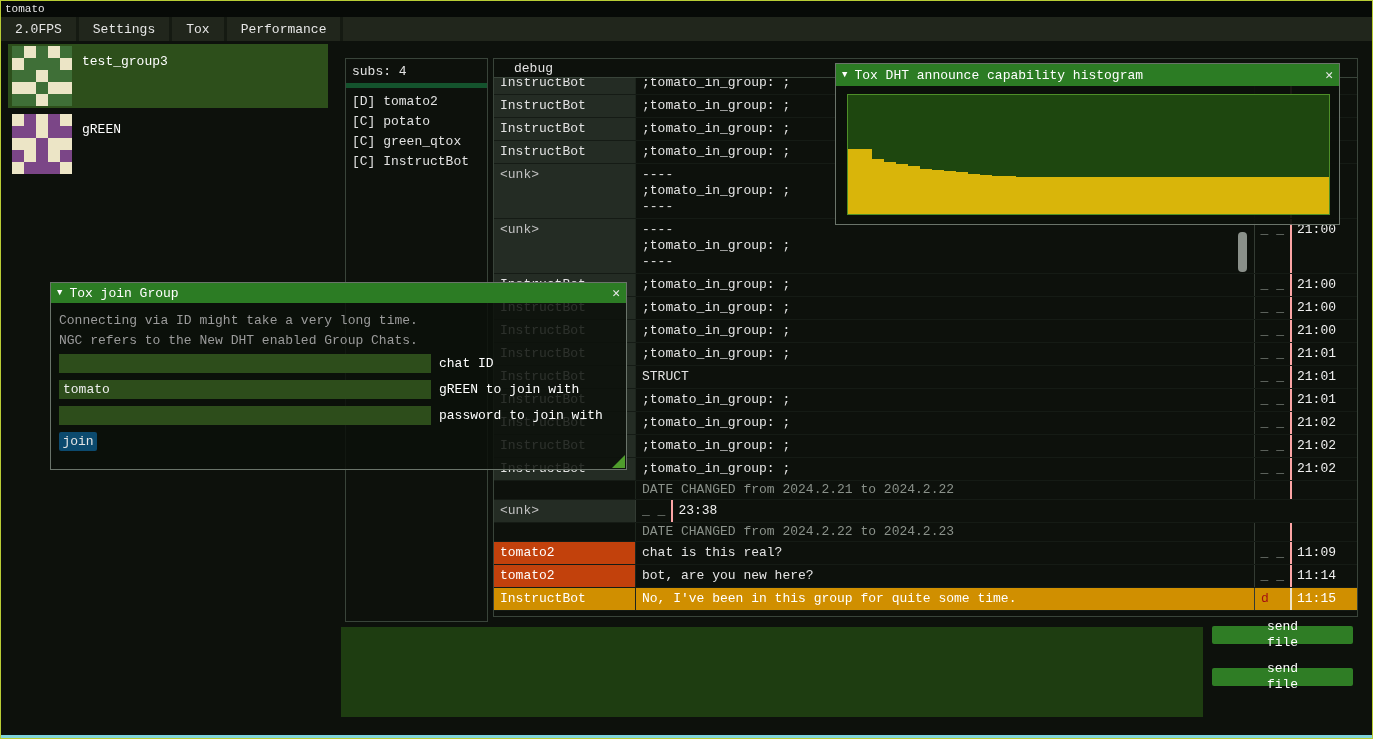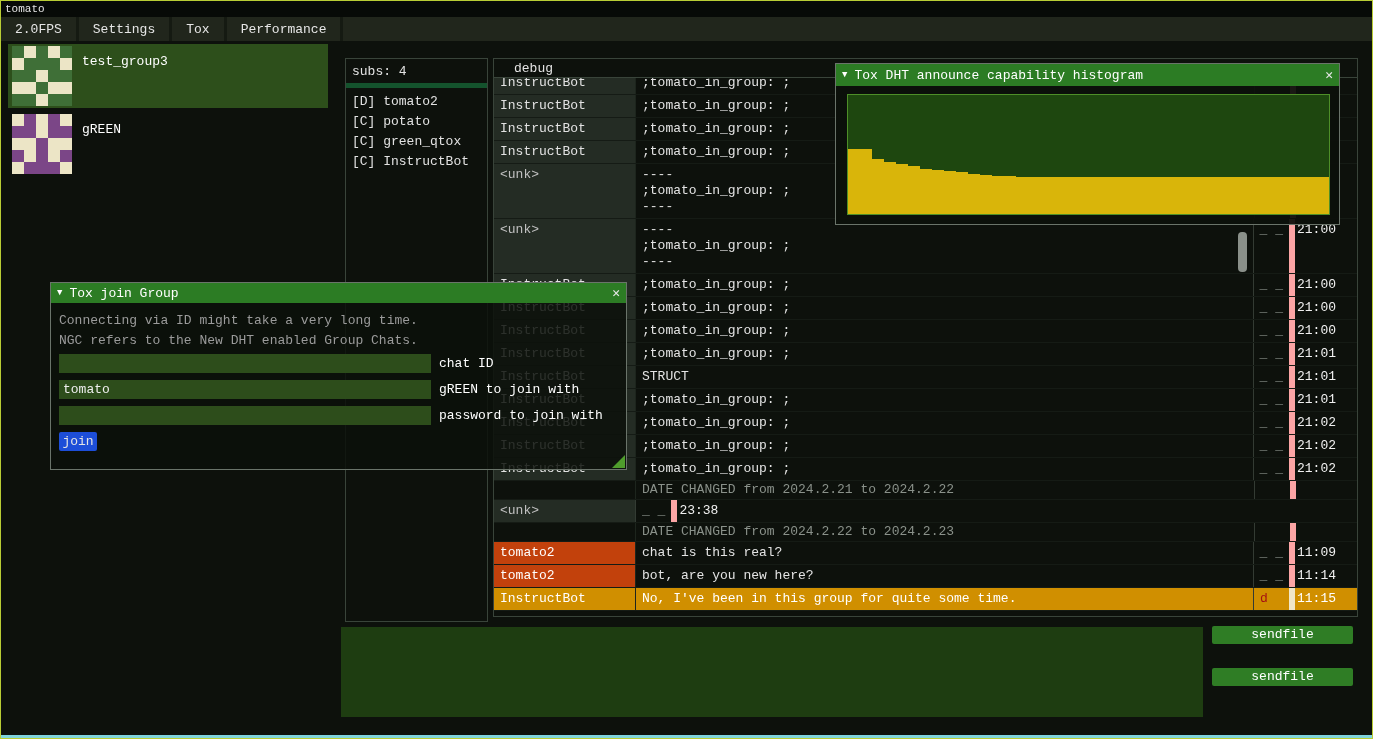--- a/index.html
+++ b/index.html
@@ -20,50 +20,50 @@
   .subs-item{line-height:20px;padding:0 6px;color:#e2e2e2;cursor:pointer;white-space:nowrap}
   .chat-panel{position:absolute;left:493px;top:58px;width:865px;height:559px;border:1px solid #39443a;overflow:hidden;z-index:1}
   .tab-bar{height:19px;border-bottom:1px solid #39443a;display:flex;align-items:center}
   .tab{margin-left:20px;cursor:pointer}
   .chat-log{height:537px;overflow:hidden}
   .chat-row{display:flex;border-bottom:1px solid #151b15}
   .chat-row>div{padding:3px 6px;line-height:16px}
   .chat-row .c-name{flex:0 0 141px;background:#242c24;color:#e2e2e2;overflow:hidden;white-space:nowrap}
   .chat-row .c-msg{flex:1 1 auto;border-left:1px solid #1d251d;overflow:hidden;white-space:nowrap}
   .chat-row .c-status{flex:0 0 36px;border-left:1px solid #333b33;color:#8a918a;white-space:nowrap}
-  .chat-row .c-time{flex:0 0 50px;border-left:6px solid #fca5a5;text-align:right;color:#f0f0f0;padding:3px 4px 3px 2px}
+  .chat-row .c-time{flex:0 0 50px;border-left:2px solid #fca5a5;text-align:right;color:#f0f0f0;padding:3px 4px 3px 2px}
   .chat-row .c-spacer{flex:0 0 17px;padding:0}
   .chat-row.date>div{padding:1px 6px}
   .chat-row.date .c-name{background:transparent}
   .chat-row.date .c-msg{color:#8a918a}
   .chat-row.unk .c-name{color:#c0c0c0}
   .chat-row.self .c-name{background:#c2410c;color:#fff}
   .chat-row.highlight>div{background:#d08f00;color:#fff}
   .chat-row.highlight .c-status{color:#a51111}
   .chat-row.highlight .c-time{border-left-color:#f0e6c8}
   .chat-log>.chat-row:first-child{margin-top:-6px}
   .scroll-thumb{position:absolute;left:744px;top:173px;width:9px;height:40px;background:#8a908a;border-radius:4px;z-index:3;cursor:grab}
   .composer{position:absolute;left:341px;top:627px;width:862px;height:90px;background:#1e3d11;border:none;outline:none;resize:none;color:#e4e4e4;font-family:inherit;font-size:13px;padding:6px;z-index:1}
-  .file-btn{position:absolute;left:1212px;width:141px;height:18px;background:#2f7d25;color:#fff;display:flex;flex-direction:row;align-items:center;justify-content:center;line-height:16px;border-radius:2px;z-index:1;cursor:pointer}
+  .file-btn{position:absolute;left:1212px;width:141px;height:18px;background:#2f7d25;color:#fff;display:flex;flex-direction:column;align-items:center;justify-content:center;line-height:16px;border-radius:2px;z-index:1;cursor:pointer}
   .file-btn.send{top:626px}
   .file-btn.paste{top:668px}
   .win{position:absolute;border:1px solid #6a746a;background:rgba(12,16,11,0.94)}
   .join-window{left:50px;top:282px;width:577px;height:188px;z-index:20;background:rgba(12,16,11,0.85)}
   .hist-window{left:835px;top:63px;width:505px;height:162px;z-index:21}
   .win-title{height:20px;background:#2c7c24;display:flex;align-items:center;padding:0 6px;color:#fff}
   .hist-window .win-title{height:22px}
   .collapse{font-size:9px;margin-right:7px;cursor:pointer}
   .close{margin-left:auto;font-size:13px;color:#e8e8e8;cursor:pointer}
   .win-body{padding:8px}
   .info-line{color:#9b9b9b;line-height:20px;white-space:nowrap}
   .fields{margin-top:3px}
   .field-row{display:flex;align-items:center;margin-bottom:7px}
   .field-input{width:372px;height:19px;background:#2d4d1b;border:none;outline:none;color:#eee;font-family:inherit;font-size:13px;padding:0 4px}
   .field-label{margin-left:8px;color:#fff;white-space:nowrap}
-  .join-btn{width:38px;height:19px;line-height:19px;text-align:center;background:#1d4ed8;border-radius:2px;cursor:pointer}
+  .join-btn{width:38px;height:19px;line-height:19px;text-align:center;background:#0c4a6e;border-radius:2px;cursor:pointer}
   .resize-grip{position:absolute;right:1px;bottom:1px;width:0;height:0;border-left:13px solid transparent;border-bottom:13px solid #4f9d2c;cursor:nwse-resize}
   .plot{position:absolute;left:11px;top:30px;width:483px;height:121px;background:#1e470f;border:1px solid #4e8f28}
   .plot-bars{position:absolute;inset:0;display:flex;align-items:flex-end}
   .bar{flex:1 1 auto}
 </style>
 </head>
 <body>
 
 <div class="app">
   <div class="app-border"></div>

